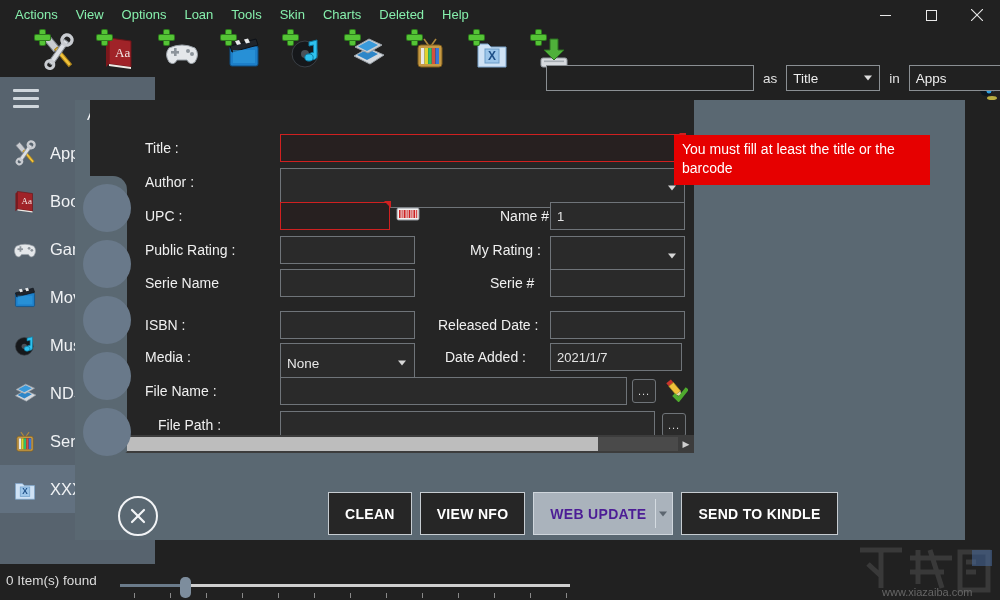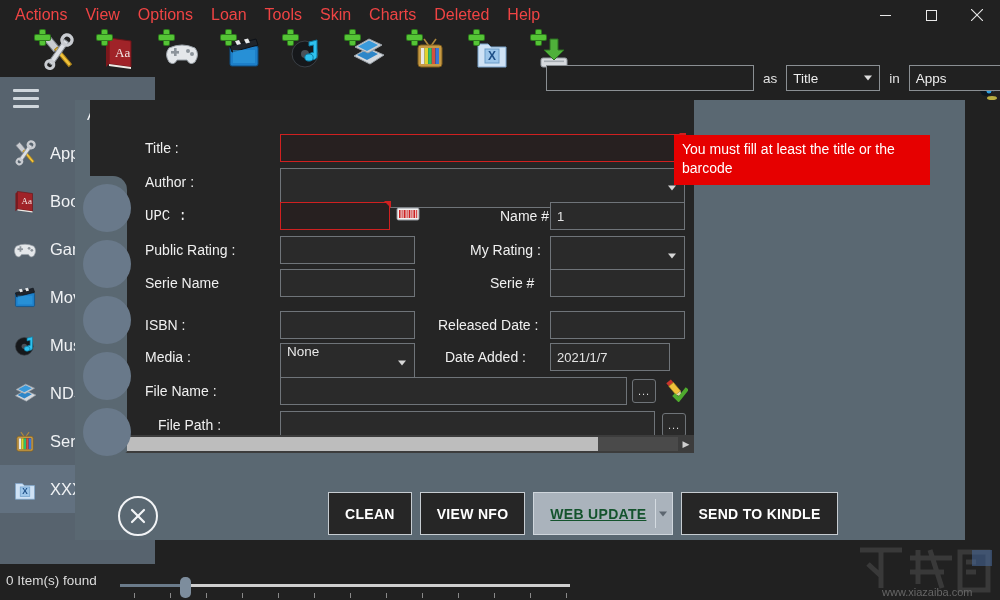--- a/index.html
+++ b/index.html
@@ -8,21 +8,21 @@
     background:#212121;
     font-family:"Liberation Sans","DejaVu Sans",sans-serif;
     color:#e8e8e8;
     position:relative;
     -webkit-font-smoothing:antialiased;
   }
   #app{position:absolute;inset:0;background:#212121;}
 
   
   .menubar{position:absolute;left:0;top:0;width:1000px;height:29px;background:#212121;display:flex;align-items:center;padding-left:6px;box-sizing:border-box;z-index:40;}
-  .menuitem{font-size:16px;color:#ef4444;padding:3px 9px;white-space:nowrap;cursor:default;}
+  .menuitem{font-size:13px;color:#86efac;padding:3px 9px;white-space:nowrap;cursor:default;}
 
   
   .wincontrols{position:absolute;right:0;top:0;height:30px;display:flex;z-index:60;}
   .wc{width:46px;height:30px;display:flex;align-items:center;justify-content:center;color:#e9e9e9;font-size:13px;cursor:pointer;}
   .wc svg{display:block;}
 
   
   .toolbar{position:absolute;left:0;top:29px;width:1000px;height:48px;background:#212121;z-index:30;}
   .tb-icons{position:absolute;left:36px;top:1px;display:flex;gap:18px;align-items:center;}
   .tbi{width:44px;height:44px;position:relative;cursor:pointer;}
@@ -65,40 +65,40 @@
   .bubble{position:absolute;left:8px;width:48px;height:48px;background:#69798a;border-radius:24px;}
 
   
   .form{position:absolute;left:0;top:0;width:604px;height:353px;}
   .row{position:absolute;height:28px;display:flex;align-items:center;}
   .lbl{font-size:14px;color:#f0f0f0;white-space:nowrap;}
   .fld{background:#2a2a2a;border:1px solid #6f7479;box-sizing:border-box;height:28px;color:#e4e4e4;font-size:13px;padding:0 6px;font-family:inherit;outline:none;}
   .fld.err{border:1px solid #d02020;background:#272020;}
   .fld.err:after{content:"";}
   .errcorner{position:absolute;right:-1px;top:-1px;width:0;height:0;border-left:7px solid transparent;border-top:7px solid #d02020;}
-  .selbox{position:relative;background:#2a2a2a;border:1px solid #6f7479;box-sizing:border-box;height:40px;display:flex;align-items:flex-start;padding:0 6px;font-size:13.5px;color:#e8e8e8;cursor:pointer;}
+  .selbox{position:relative;background:#2a2a2a;border:1px solid #6f7479;box-sizing:border-box;height:40px;display:flex;align-items:center;padding:0 6px;font-size:13.5px;color:#e8e8e8;cursor:pointer;}
   .selbox .cb-arrow{position:absolute;right:8px;top:50%;transform:translateY(-50%);width:0;height:0;border-left:4px solid transparent;border-right:4px solid transparent;border-top:5px solid #d6d6d6;}
   .minibtn{width:24px;height:24px;background:#2a2a2a;border:1px solid #6f7479;border-radius:3px;box-sizing:border-box;color:#ddd;font-size:11px;display:flex;align-items:center;justify-content:center;cursor:pointer;letter-spacing:1px;}
   .chk{width:16px;height:16px;background:#2a2a2a;border:1px solid #9aa0a5;box-sizing:border-box;display:inline-block;cursor:pointer;margin-left:5px;}
   .chkrow{position:absolute;left:0;top:312px;width:604px;height:26px;display:flex;align-items:center;padding-left:17px;box-sizing:border-box;gap:0;}
   .chkgrp{display:flex;align-items:center;margin-right:22px;}
   .chkgrp .lbl{font-size:14.5px;}
 
   
   .hscroll{position:absolute;left:0;bottom:0;width:604px;height:18px;background:#3c3c3c;display:flex;align-items:center;}
   .hs-arrow{width:16px;height:18px;display:flex;align-items:center;justify-content:center;color:#cfcfcf;font-size:9px;cursor:pointer;}
   .hs-track{flex:1;height:14px;background:#4a4a4a;position:relative;}
   .hs-thumb{position:absolute;left:0;top:0;height:14px;width:86%;background:#bdbdbd;cursor:pointer;}
 
   
   .errtip{position:absolute;left:674px;top:135px;width:256px;background:#e60000;color:#fff;font-size:14px;line-height:19px;padding:5px 8px 7px 8px;box-sizing:border-box;z-index:70;}
   .closebtn{position:absolute;left:118px;top:496px;width:36px;height:36px;border:2.5px solid #f2f4f6;border-radius:50%;display:flex;align-items:center;justify-content:center;z-index:80;cursor:pointer;background:transparent;}
   .btnrow{position:absolute;left:328px;top:492px;display:flex;gap:8px;z-index:75;}
   .abtn{height:43px;background:#262626;border:1px solid #c6ccd1;box-sizing:border-box;color:#fff;font-size:14px;font-weight:bold;letter-spacing:.3px;display:flex;align-items:center;justify-content:center;padding:0 16px;cursor:pointer;}
-  .abtn.disabled{background:#aab3bc;border-color:#cfd6dc;color:#14532d;cursor:default;position:relative;padding-right:26px;text-decoration:underline;}
+  .abtn.disabled{background:#aab3bc;border-color:#cfd6dc;color:#4c1d95;cursor:default;position:relative;padding-right:26px;}
   .abtn.disabled .sep{position:absolute;right:16px;top:6px;bottom:6px;width:1px;background:#d4dbe1;}
   .abtn.disabled .dd{position:absolute;right:5px;top:50%;transform:translateY(-50%);width:0;height:0;border-left:4px solid transparent;border-right:4px solid transparent;border-top:5px solid #5c6670;}
 
   
   .statusbar{position:absolute;left:0;top:564px;width:1000px;height:36px;background:#212121;z-index:20;}
   .status-text{position:absolute;left:6px;top:9px;font-size:13.5px;color:#dcdcdc;}
   .zoomslider{position:absolute;left:120px;top:14px;width:450px;height:20px;}
   .zs-track{position:absolute;left:0;top:6px;width:450px;height:3px;background:#cfcfcf;}
   .zs-track .filled{position:absolute;left:0;top:0;height:3px;width:62px;background:#6b7b8a;}
   .zs-thumb{position:absolute;left:60px;top:-1px;width:11px;height:21px;background:#7d8d9d;border-radius:5px;cursor:pointer;}
@@ -456,21 +456,21 @@
         </div>
 
         <div class="row" style="left:55px;top:68px;">
           <span class="lbl">Author :</span>
         </div>
         <div class="selbox" style="position:absolute;left:190px;top:68px;width:405px;">
           <span></span>
           <i class="cb-arrow"></i>
         </div>
 
-        <div class="row" style="left:55px;top:102px;font-family:Liberation Mono, monospace;">
+        <div class="row" style="left:55px;top:102px;">
           <span class="lbl">UPC :</span>
         </div>
         <div style="position:absolute;left:190px;top:102px;width:110px;">
           <input class="fld err" style="width: 110px;" value="">
           <i class="errcorner"></i>
         </div>
         <svg style="position:absolute;left:305px;top:101px;" width="26" height="26" viewBox="0 0 26 26">
           <rect x="2" y="7" width="22" height="12" rx="1.5" fill="#f2f2f2" stroke="#8d9197"></rect>
           <g fill="#cc2222">
             <rect x="4" y="9" width="1.6" height="8"></rect>
@@ -521,21 +521,21 @@
         <div class="row" style="left:55px;top:243px;">
           <span class="lbl">Media :</span>
         </div>
         <div class="selbox" style="position:absolute;left:190px;top:243px;width:135px;">
           <span>None</span>
           <i class="cb-arrow"></i>
         </div>
         <div class="row" style="left:355px;top:243px;">
           <span class="lbl">Date Added :</span>
         </div>
-        <input class="fld" style="position: absolute; left: 460px; top: 243px; width: 120px;" value="2021/1/7">
+        <input class="fld" style="position: absolute; left: 460px; top: 243px; width: 132px;" value="2021/1/7">
 
         <div class="row" style="left:55px;top:277px;">
           <span class="lbl">File Name :</span>
         </div>
         <input class="fld" style="position: absolute; left: 190px; top: 277px; width: 347px;" value="">
         <div class="minibtn" style="position:absolute;left:542px;top:279px;">...</div>
         <svg style="position:absolute;left:572px;top:276px;" width="26" height="26" viewBox="0 0 26 26">
           <g transform="rotate(-40 13 13)">
             <rect x="10" y="3" width="6" height="4" fill="#c9352c"></rect>
             <rect x="10" y="7" width="6" height="11" fill="#f0c13a" stroke="#b28e18" stroke-width=".6"></rect>

